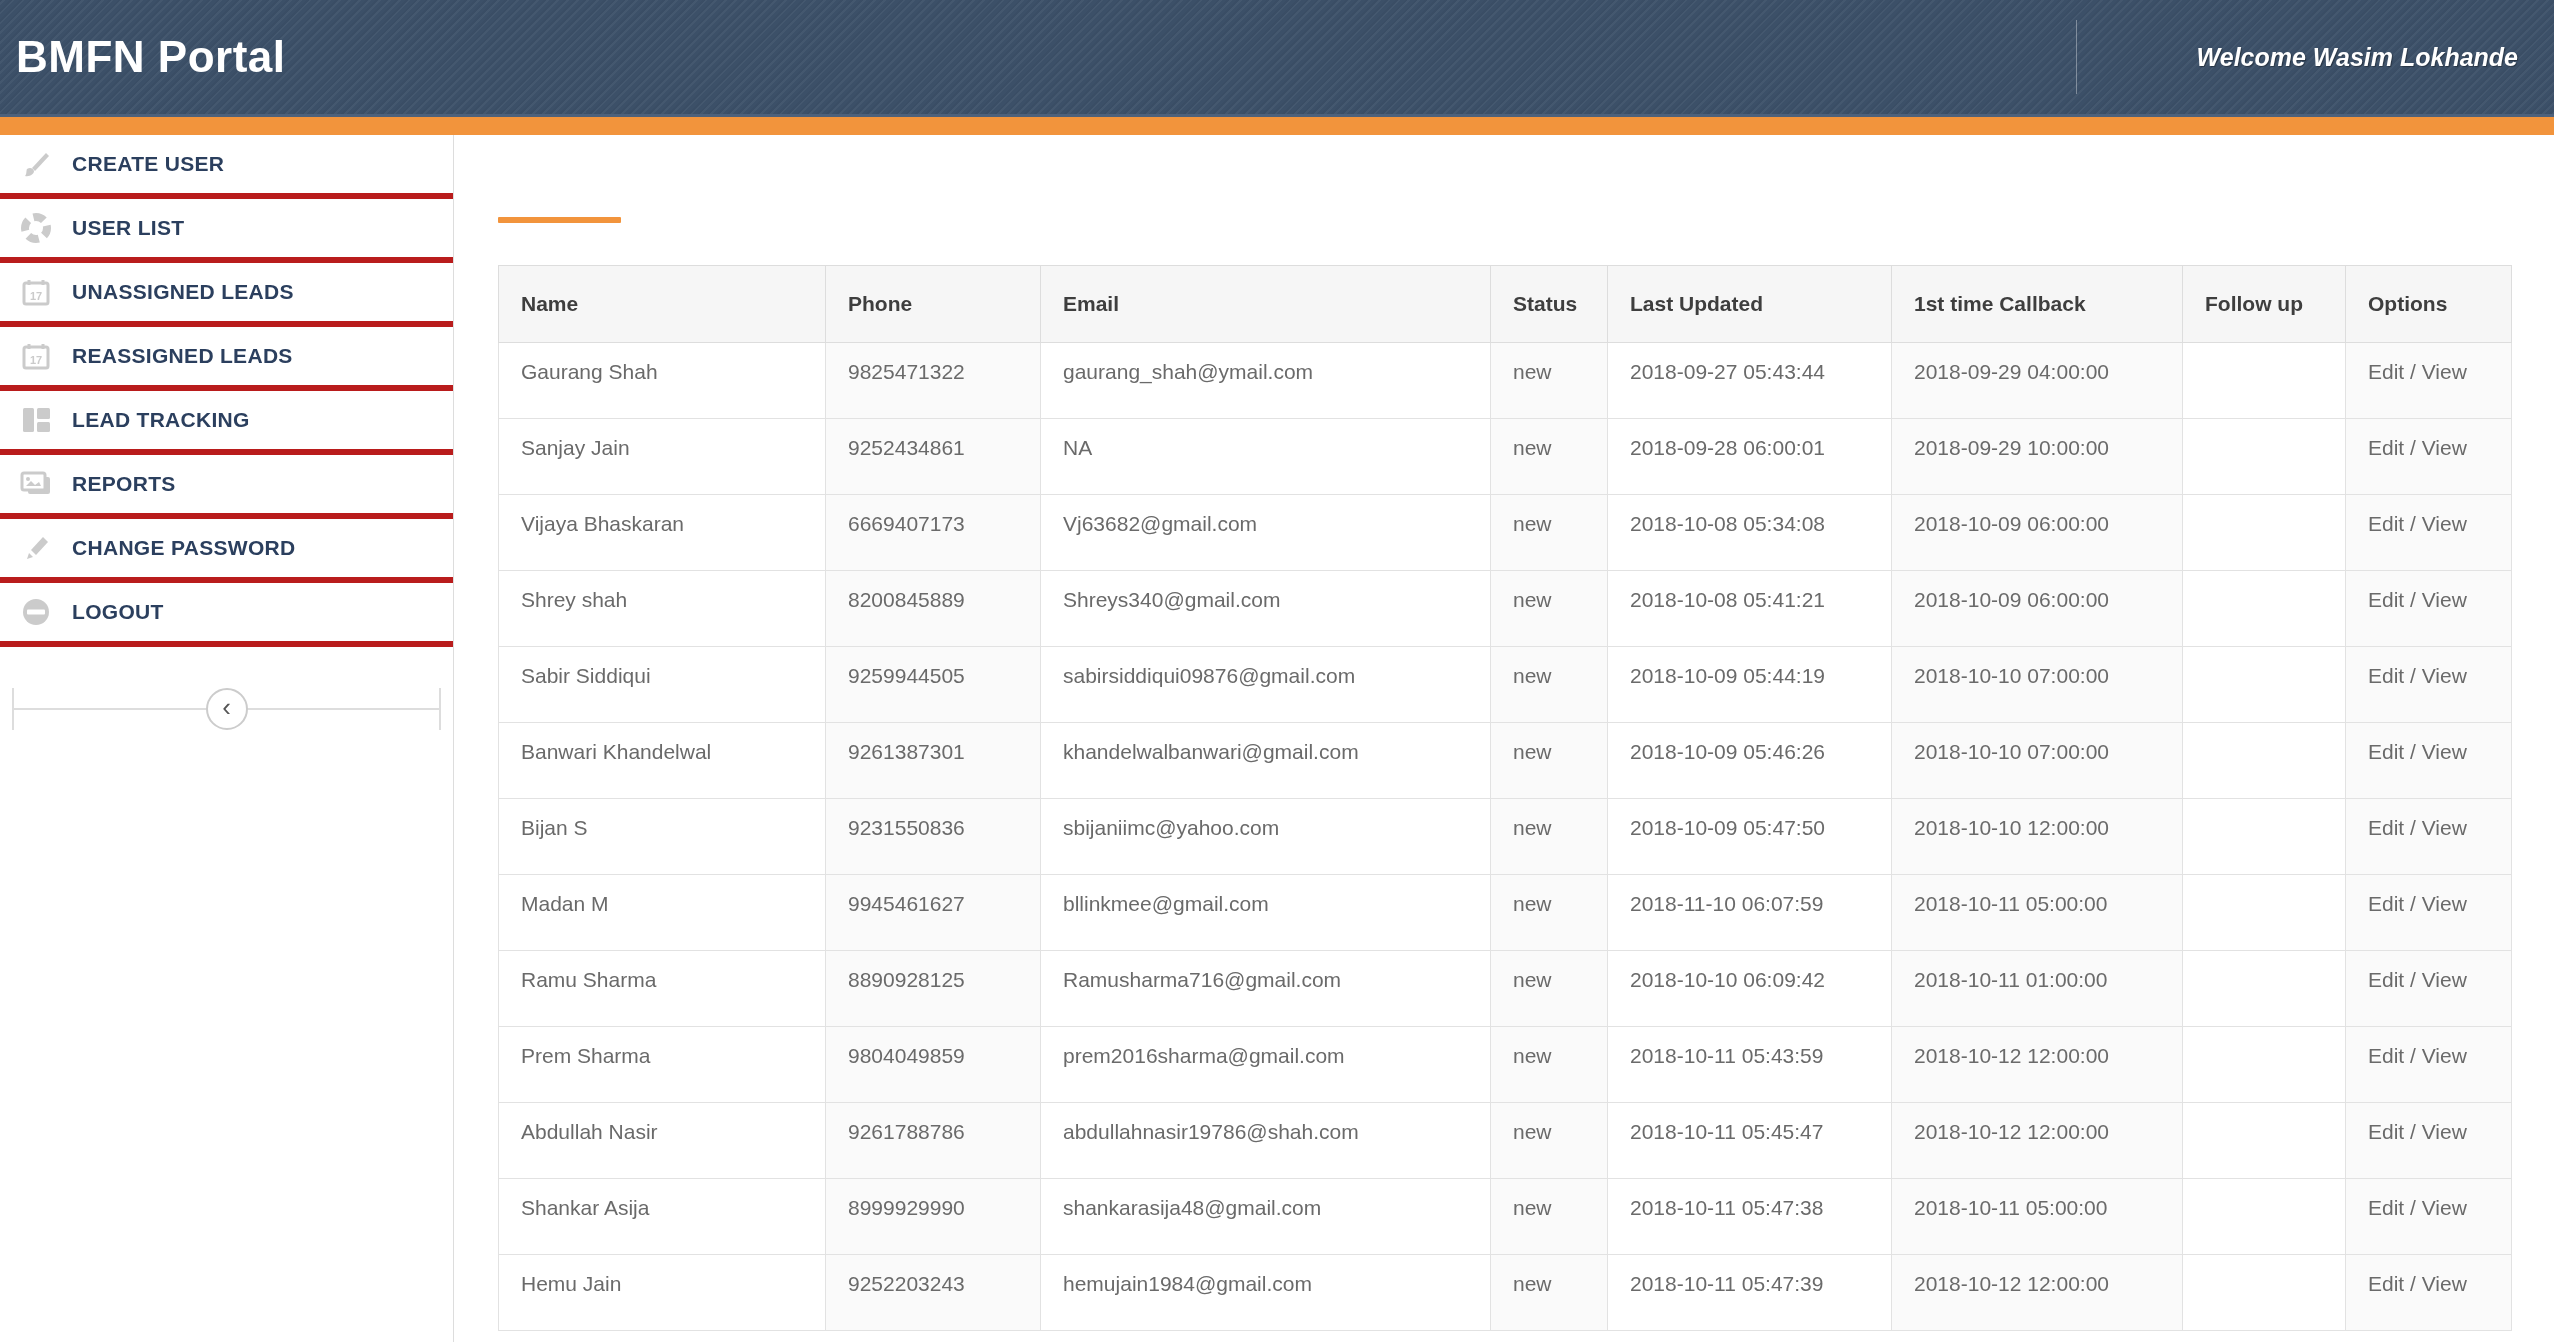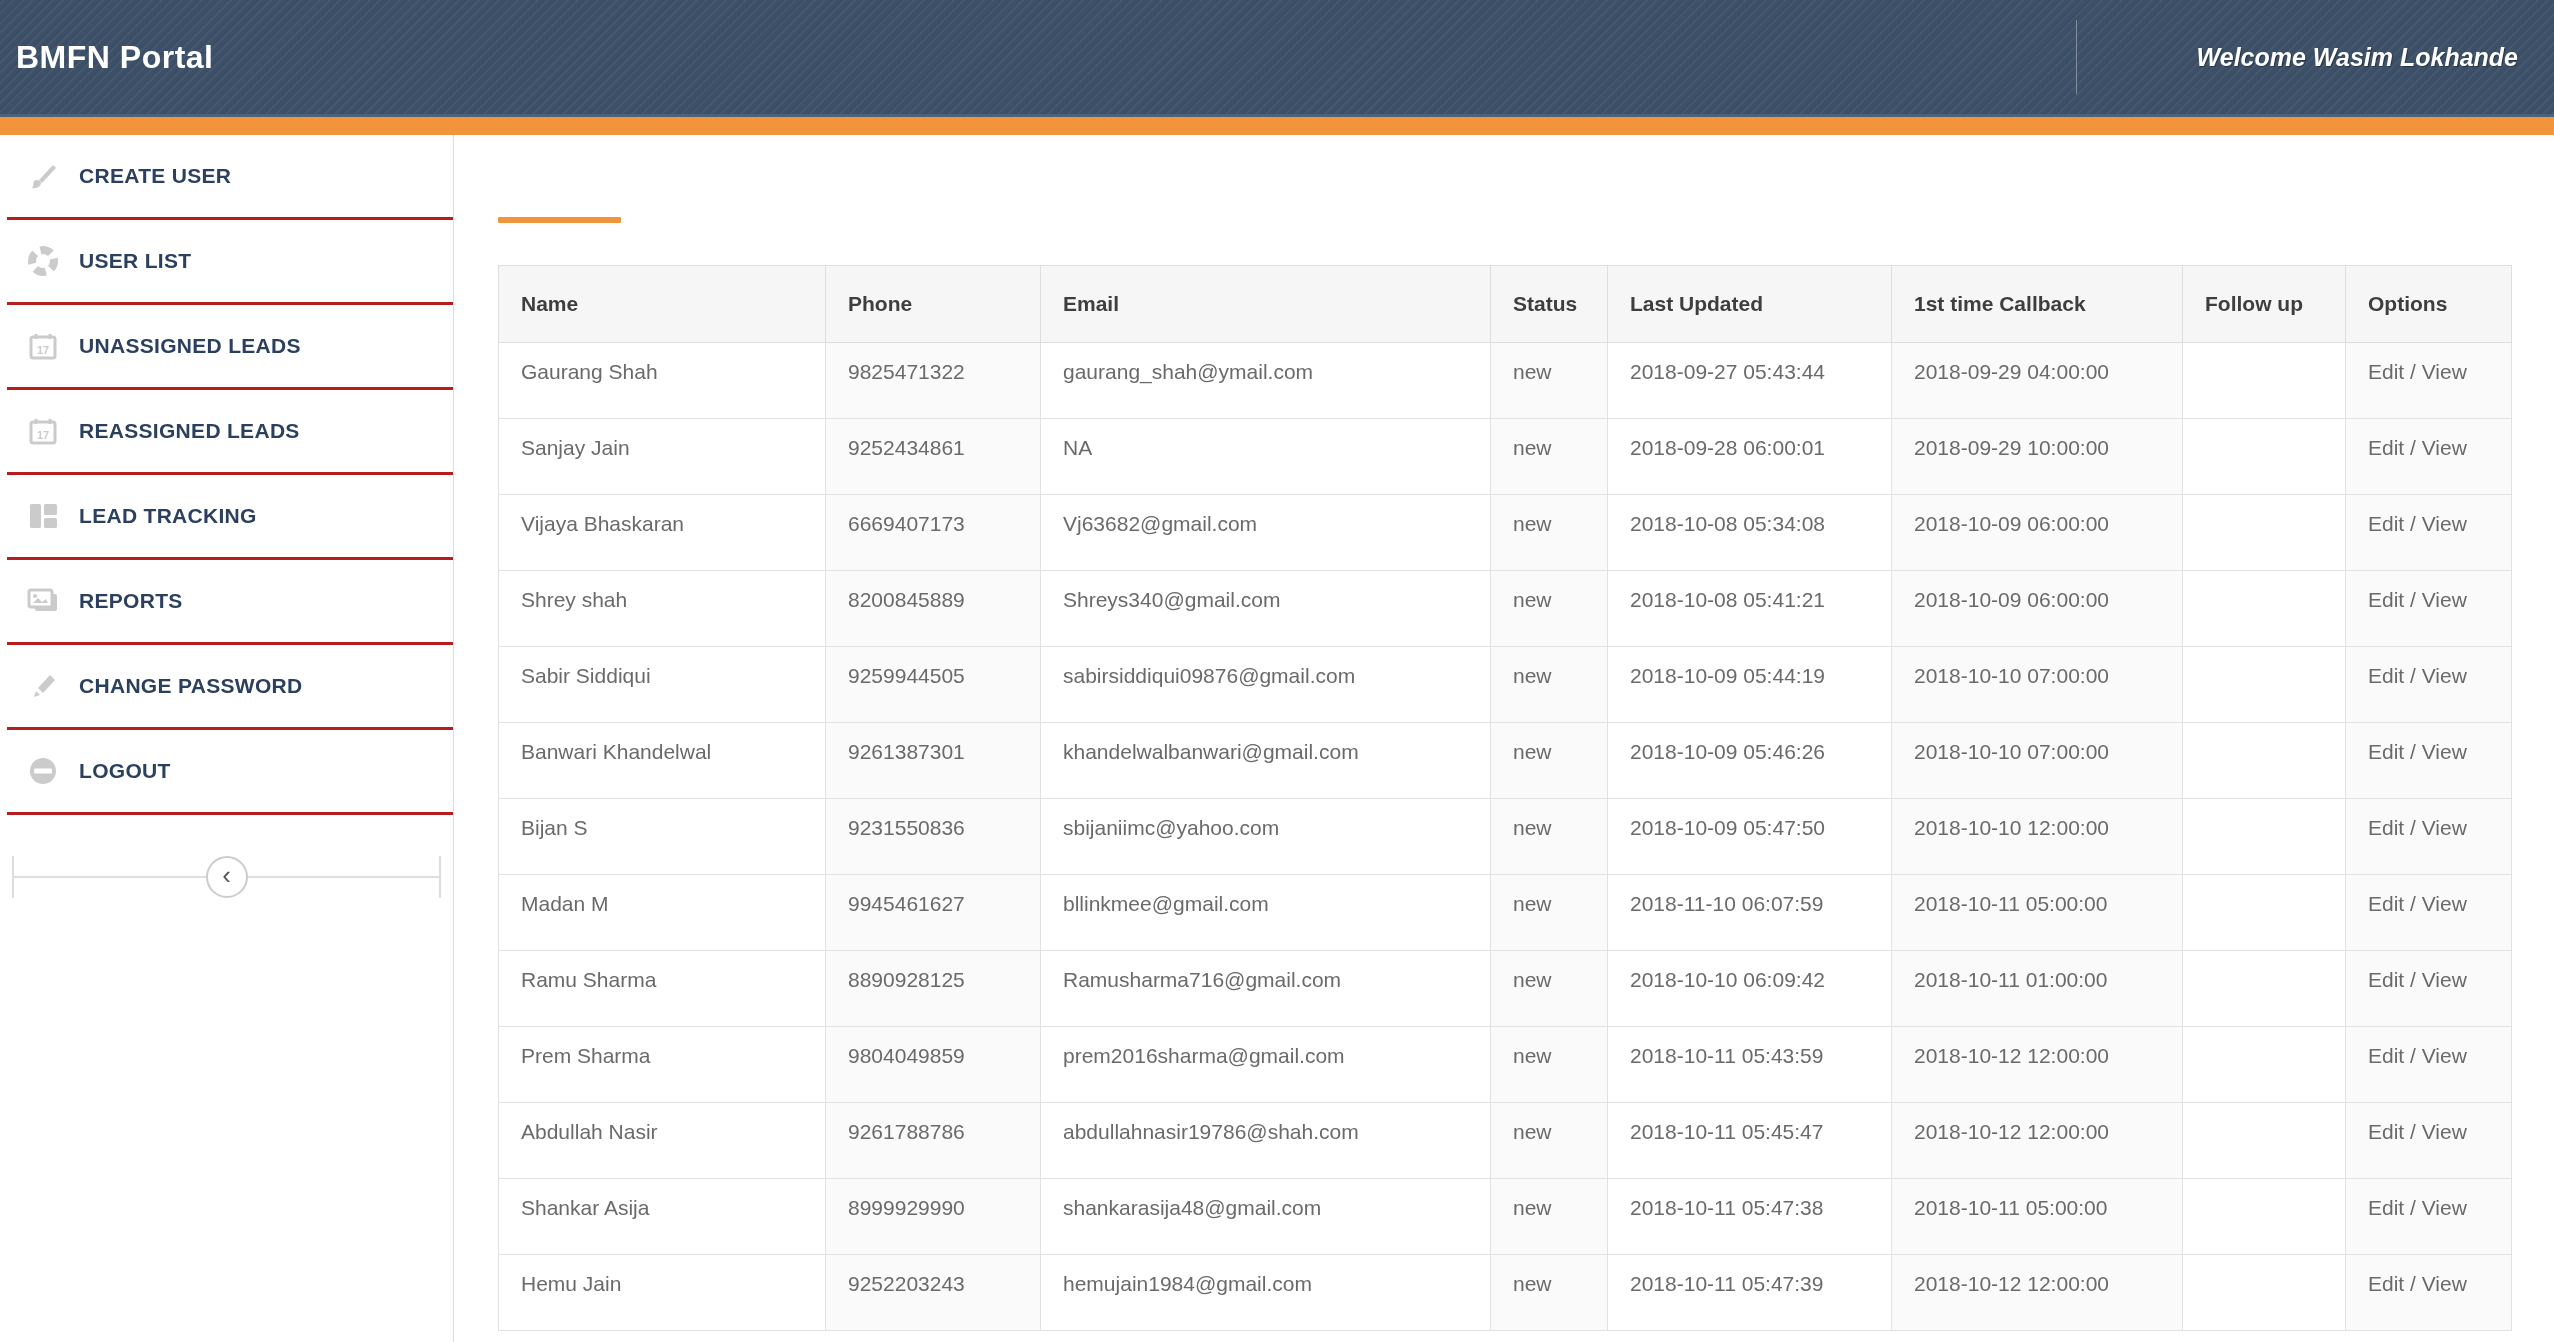--- a/index.html
+++ b/index.html
@@ -10,42 +10,42 @@
   
   .topbar {
     height:117px;
     background:#3c5068;
     background-image:repeating-linear-gradient(315deg, rgba(255,255,255,0.045) 0 2px, rgba(0,0,0,0.03) 2px 4px, transparent 4px 7px);
     border-bottom:3px solid #4d617b;
     position:relative;
     display:flex; align-items:center;
   }
   .brand {
-    color:#fff; font-size:32px; font-weight:700; padding-left:16px; letter-spacing:0.5px;
+    color:#fff; font-size:44px; font-weight:700; padding-left:16px; letter-spacing:0.5px;
   }
   .welcome-wrap {
     position:absolute; right:36px; top:20px; bottom:20px;
     display:flex; align-items:center;
     border-left:1px solid rgba(255,255,255,0.35);
     padding-left:120px;
   }
   .welcome {
     color:#fff; font-size:25px; font-weight:700; font-style:italic;
     text-shadow:1px 1px 1px rgba(0,0,0,0.35);
   }
   .accentbar { height:18px; background:#f2943c; }
 
   
   .content { display:flex; height:1207px; }
   .sidebar {
     width:454px; border-right:1px solid #ddd; background:#fff; flex:none;
   }
   .menu-item {
-    height:85px; border-bottom:3px solid #b91c1c;
-    display:flex; align-items:center; cursor:pointer;margin-left:7px;
+    height:64px; border-bottom:6px solid #b91c1c;
+    display:flex; align-items:center; cursor:pointer;
   }
   .menu-icon {
     width:72px; flex:none; display:flex; justify-content:center; align-items:center; color:#cbcbcb;
   }
   .menu-icon svg { display:block; }
   .menu-label {
     font-size:21px; font-weight:700; color:#2b3f5e; letter-spacing:0.3px;
   }
 
   .collapse-bar { position:relative; height:80px; margin-top:22px; }

